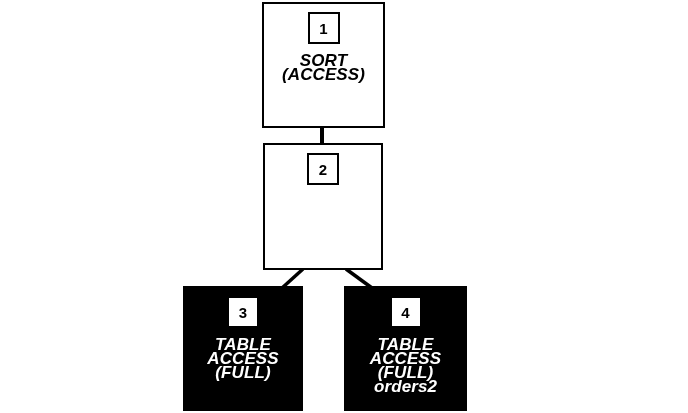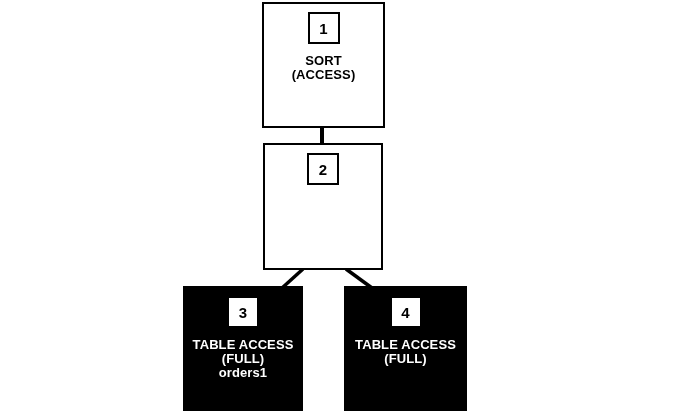--- a/index.html
+++ b/index.html
@@ -59,23 +59,24 @@
     display: flex;
     align-items: center;
     justify-content: center;
     font-weight: bold;
     font-size: 15px;
     line-height: 1;
   }
   .label {
     margin-top: 10px;
     font-weight: bold;
-    font-size: 13px;
+    font-size: 17px;
     line-height: 14px;
     letter-spacing: 0.1px;
+    font-style: italic;
   }
 </style>
 </head>
 <body>
 
 <div class="canvas">
 
   <svg class="connectors" viewBox="0 0 688 413" xmlns="http://www.w3.org/2000/svg">
     <line x1="322" y1="126" x2="322" y2="145" stroke="currentColor" stroke-width="4"></line>
     <line x1="303" y1="269" x2="282" y2="288" stroke="currentColor" stroke-width="3.5"></line>
@@ -92,25 +93,25 @@
 
   <div class="node node-2">
     <div class="numbox">2</div>
   </div>
 
   <div class="node dark node-3">
     <div class="numbox">3</div>
     <div class="label">
       <div>TABLE ACCESS</div>
       <div>(FULL)</div>
-      <div>orders1</div>
     </div>
   </div>
 
   <div class="node dark node-4">
     <div class="numbox">4</div>
     <div class="label">
       <div>TABLE ACCESS</div>
       <div>(FULL)</div>
+      <div>orders2</div>
     </div>
   </div>
 
 </div>
 
 </body></html>

